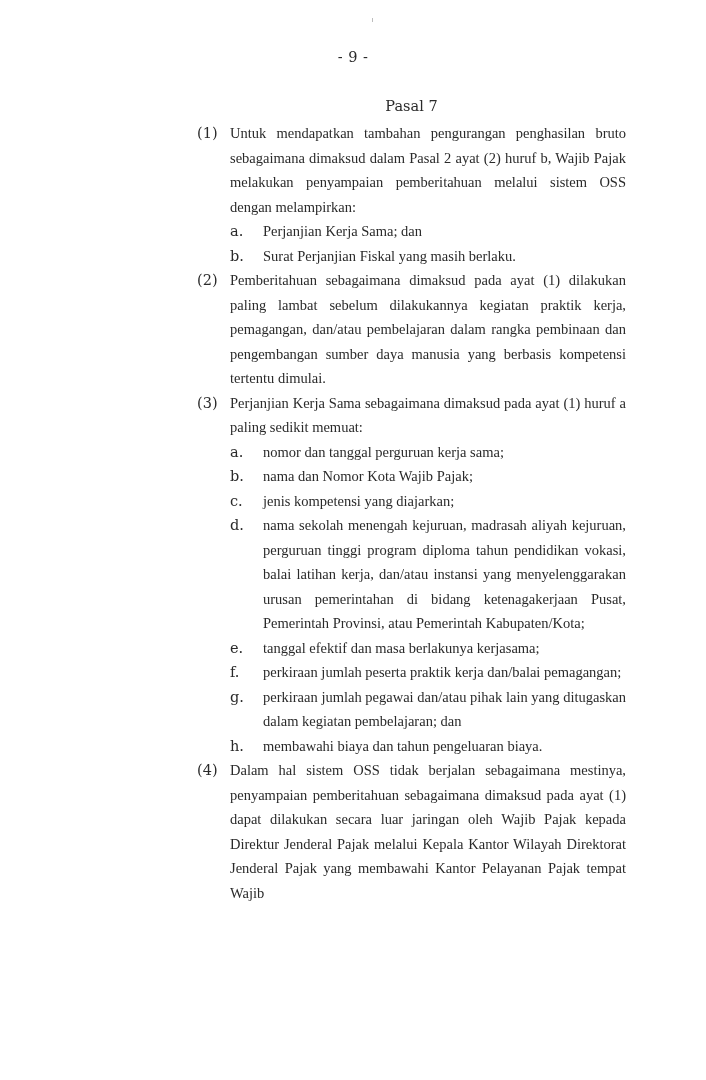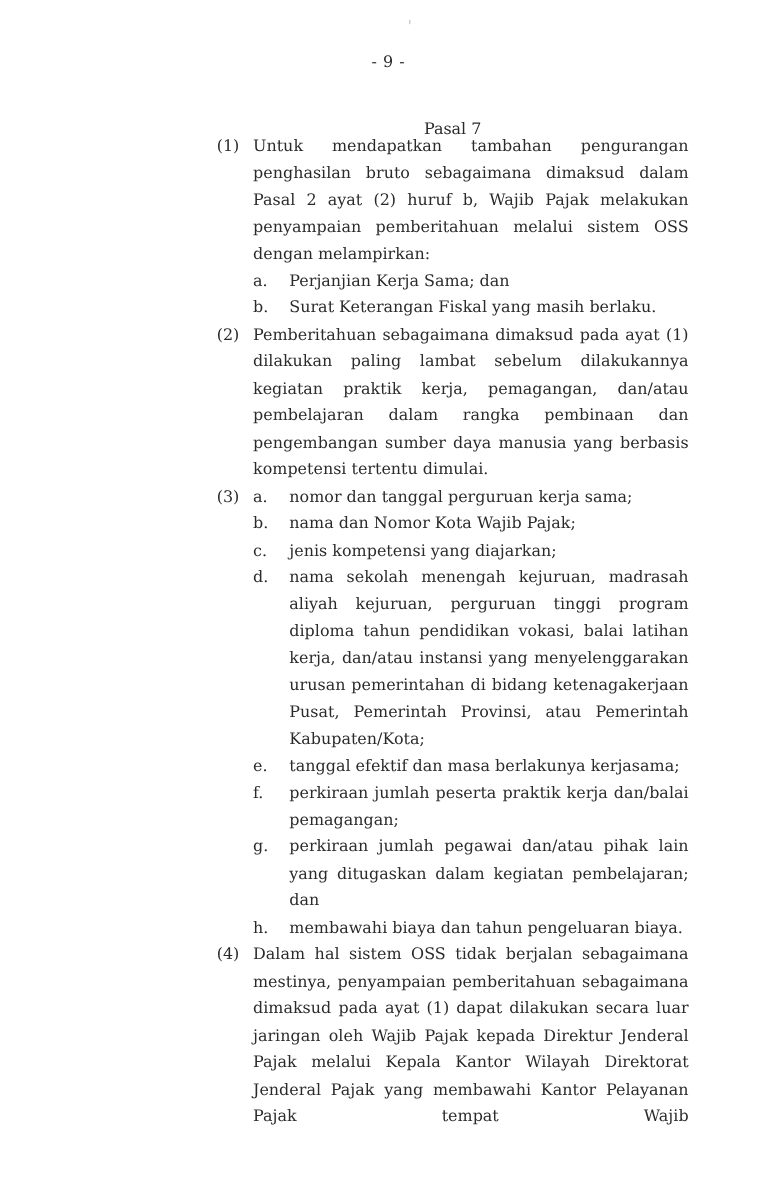--- a/index.html
+++ b/index.html
@@ -33,21 +33,21 @@
       position: absolute;
       top: 49px;
       left: 0;
       width: 706px;
       text-align: center;
       font-size: 14.5px;
       letter-spacing: 0.5px;
     }
     .article-title {
       position: absolute;
-      top: 110px;
+      top: 98px;
       left: 197px;
       width: 429px;
       text-align: center;
       font-size: 14.5px;
       padding-left: 0;
     }
     .content {
       position: absolute;
       top: 121px;
       left: 197px;
@@ -62,31 +62,33 @@
       width: 33px;
       flex: 0 0 33px;
     }
     .ayat-body {
       flex: 1;
       text-align: justify;
     }
     .para {
       text-align: justify;
       text-align-last: left;
+      font-family: Liberation Serif, serif;
     }
     .sub {
       display: flex;
     }
     .sub-label {
       width: 33px;
       flex: 0 0 33px;
     }
     .sub-text {
       flex: 1;
       text-align: justify;
+      font-family: Liberation Serif, serif;
     }
     .just-full {
       text-align: justify;
       text-align-last: justify;
     }
   </style>
 </head>
 <body>
 
 <div class="page">
@@ -101,35 +103,36 @@
     <div class="ayat">
       <div class="ayat-num">(1)</div>
       <div class="ayat-body">
         <div class="para">Untuk mendapatkan tambahan pengurangan penghasilan bruto sebagaimana dimaksud dalam Pasal 2 ayat (2) huruf b, Wajib Pajak melakukan penyampaian pemberitahuan melalui sistem OSS dengan melampirkan:</div>
         <div class="sub">
           <div class="sub-label">a.</div>
           <div class="sub-text">Perjanjian Kerja Sama; dan</div>
         </div>
         <div class="sub">
           <div class="sub-label">b.</div>
-          <div class="sub-text">Surat Keterangan Fiskal yang masih berlaku.</div>
+          <div class="sub-text">Surat Perjanjian Fiskal yang masih berlaku.</div>
         </div>
       </div>
     </div>
 
     <div class="ayat">
       <div class="ayat-num">(2)</div>
       <div class="ayat-body">
         <div class="para">Pemberitahuan sebagaimana dimaksud pada ayat (1) dilakukan paling lambat sebelum dilakukannya kegiatan praktik kerja, pemagangan, dan/atau pembelajaran dalam rangka pembinaan dan pengembangan sumber daya manusia yang berbasis kompetensi tertentu dimulai.</div>
       </div>
     </div>
 
     <div class="ayat">
       <div class="ayat-num">(3)</div>
       <div class="ayat-body">
+        <div class="para">Perjanjian Kerja Sama sebagaimana dimaksud pada ayat (1) huruf a  paling sedikit memuat:</div>
         <div class="sub">
           <div class="sub-label">a.</div>
           <div class="sub-text">nomor dan tanggal perguruan kerja sama;</div>
         </div>
         <div class="sub">
           <div class="sub-label">b.</div>
           <div class="sub-text">nama dan Nomor Kota Wajib Pajak;</div>
         </div>
         <div class="sub">
           <div class="sub-label">c.</div>

